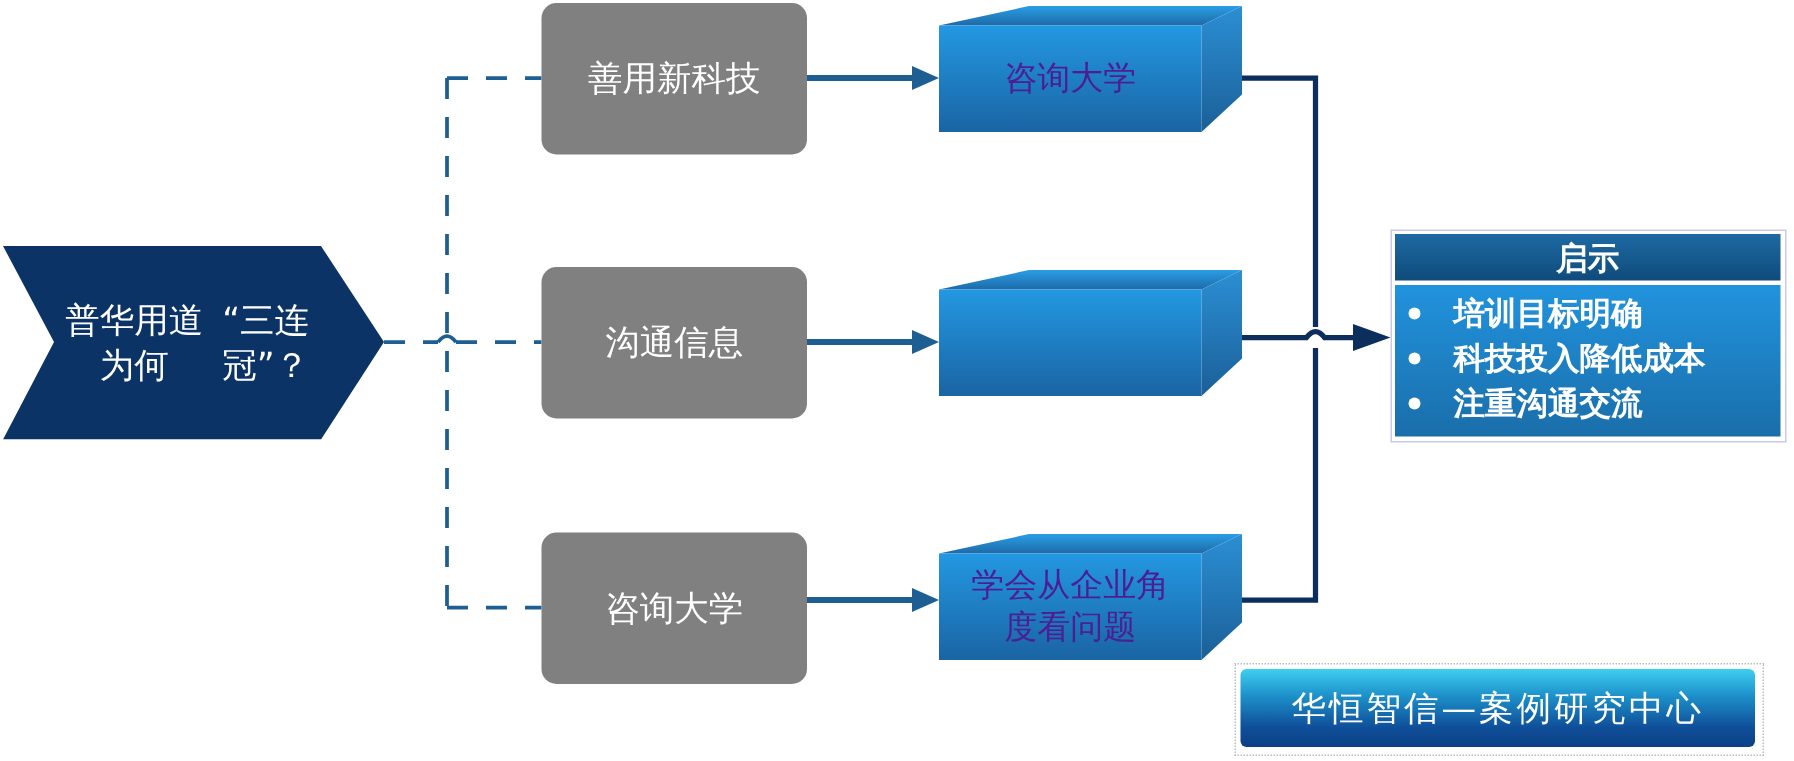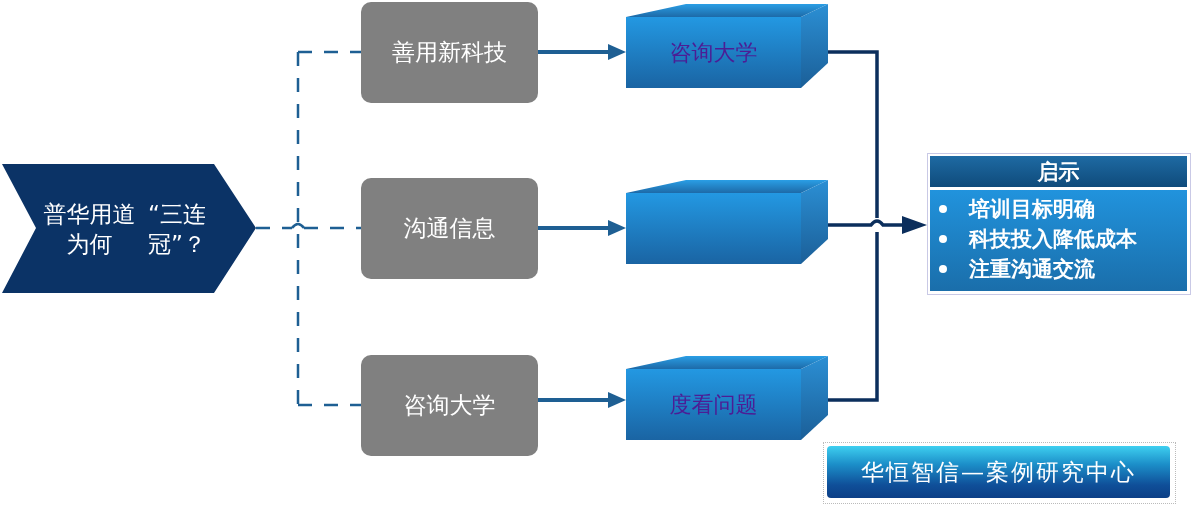--- a/index.html
+++ b/index.html
@@ -125,20 +125,21 @@
     <rect x="0" y="13" width="175" height="71" fill="url(#gF)"></rect>
   </svg>
 </div>
 <div class="box3d" style="top:356px;">
   <svg width="202" height="84" viewBox="0 0 202 84">
     <path d="M0,13 L60,0 L202,0 L175,13 z" fill="url(#gT)"></path>
     <path d="M175,13 L202,0 L202,59 L175,84 z" fill="url(#gS)"></path>
     <rect x="0" y="13" width="175" height="71" fill="url(#gF)"></rect>
   </svg>
   <div class="txt">
+    <span>学会从企业角</span>
     <span>度看问题</span>
   </div>
 </div>
 
 <div class="insight">
   <div class="head">启示</div>
   <div class="body">
     <ul>
       <li>
           <span class="dot"></span>

